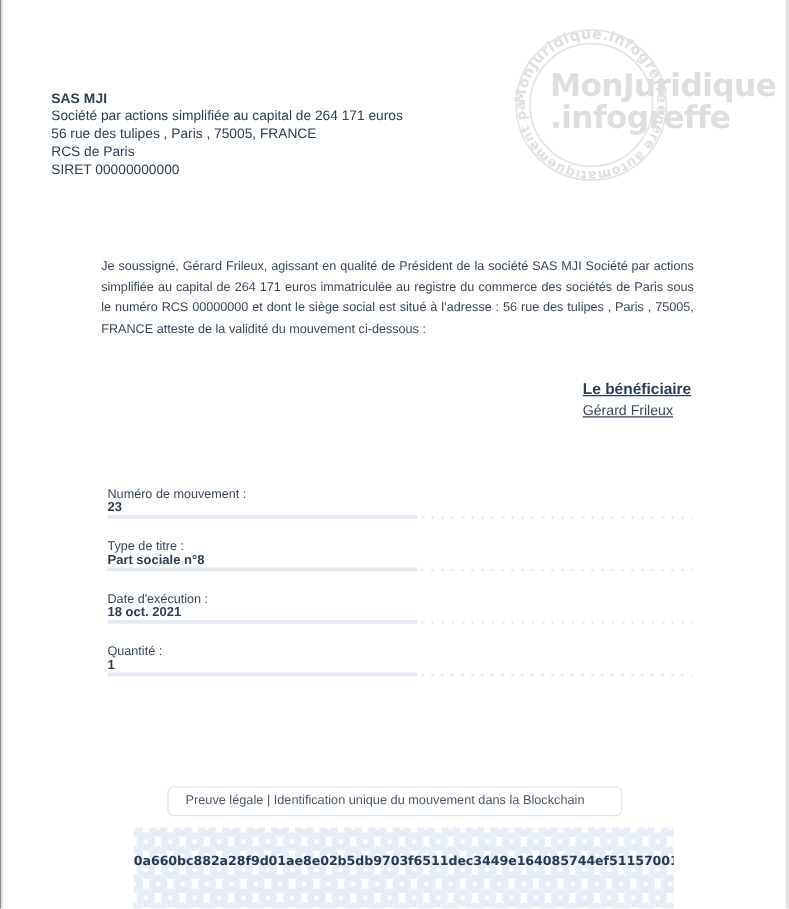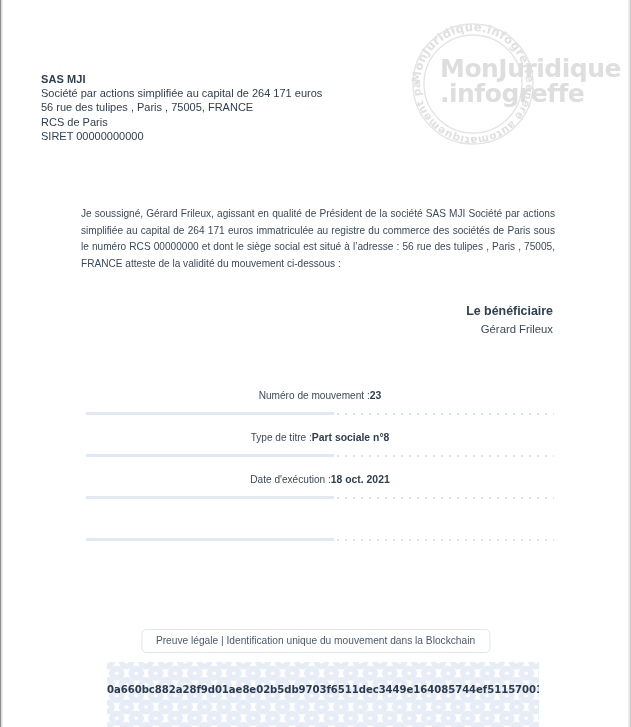--- a/index.html
+++ b/index.html
@@ -110,23 +110,23 @@
     color: #3b4a5a;
     text-align: justify;
     z-index: 3;
   }
 
   
   .beneficiary {
     position: absolute;
     right: 75px;
     top: 303px;
-    text-align: right;
     color: #2e3f50;
     z-index: 3;
+    text-decoration: underline;
   }
   .beneficiary .ben-title {
     font-size: 12.4px;
     font-weight: 700;
     line-height: 17px;
   }
   .beneficiary .ben-name {
     font-size: 11.3px;
     font-weight: 400;
     line-height: 19px;
@@ -143,20 +143,21 @@
   }
   .detail-row {
     position: relative;
     height: 42px;
   }
   .detail-line {
     display: flex;
     align-items: baseline;
     justify-content: center;
     height: 22px;
+    flex-direction: column;
   }
   .detail-label {
     font-size: 10.1px;
     color: #3b4a5a;
     white-space: nowrap;
   }
   .detail-value {
     font-size: 10.4px;
     font-weight: 700;
     color: #2e3f50;
@@ -189,21 +190,21 @@
     background-repeat: repeat-x;
     background-position: 0 center;
   }
 
   
   .proof-pill {
     position: absolute;
     left: 50%;
     transform: translateX(-50%);
     top: 629px;
-    padding: 5px 14px 6px 14px;
+    padding: 5px 29px 6px 14px;
     border: 1px solid #dfe5ee;
     border-radius: 5px;
     background: #ffffff;
     font-size: 10.2px;
     color: #4a5a6b;
     white-space: nowrap;
     z-index: 3;
   }
 
   
@@ -316,20 +317,24 @@
           <span class="detail-label">Date d'exécution :</span>
           <span class="detail-value">18 oct. 2021</span>
         </div>
         <div class="detail-rule">
           <span class="solid"></span>
           <span class="dotted"></span>
         </div>
       </div>
 
       <div class="detail-row">
+        <div class="detail-line">
+          <span class="detail-label">Quantité :</span>
+          <span class="detail-value">1</span>
+        </div>
         <div class="detail-rule">
           <span class="solid"></span>
           <span class="dotted"></span>
         </div>
       </div>
 
     </div>
 
     <div class="proof-pill">Preuve légale | Identification unique du mouvement dans la Blockchain</div>
 

